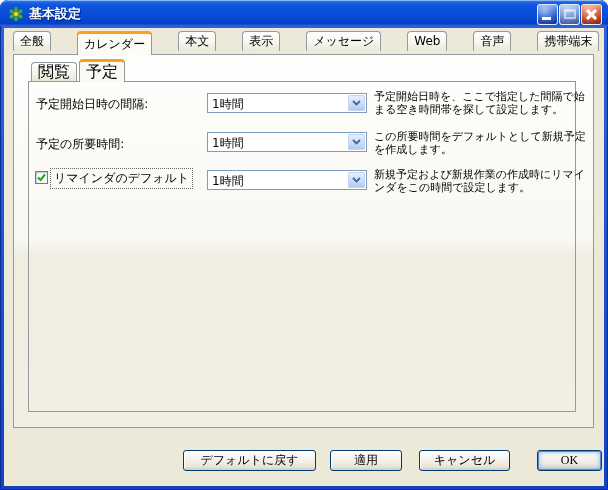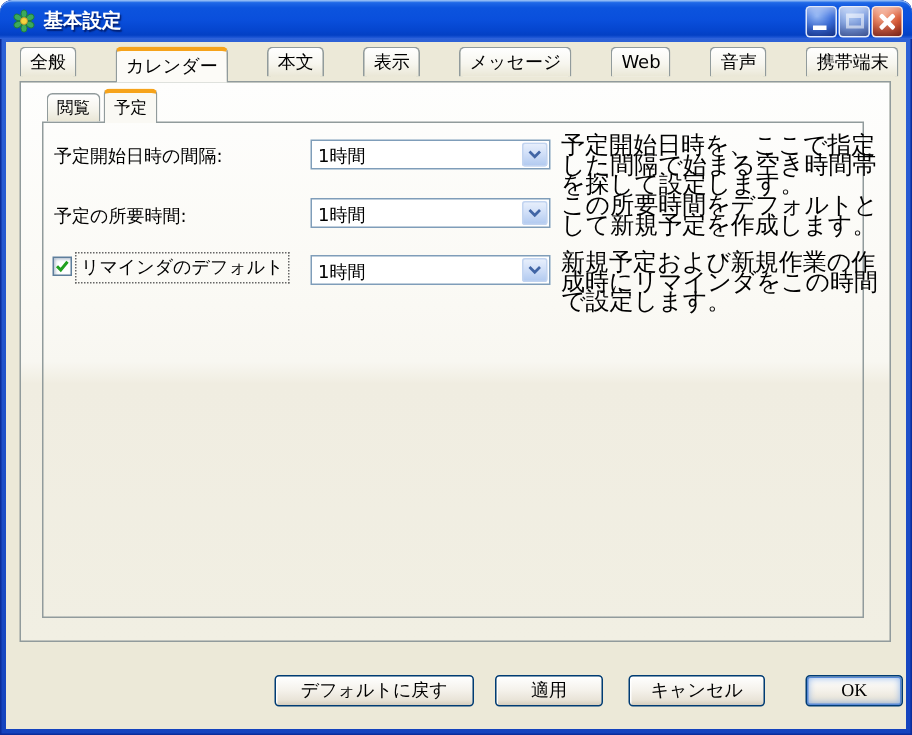--- a/index.html
+++ b/index.html
@@ -67,21 +67,21 @@
   .page {
     position:absolute; left:13px; top:54px; width:581px; height:374px; z-index:1;
     border:1px solid #919B9C;
     background: linear-gradient(180deg,#FEFEFD 0%, #FAF9F4 40%, #F8F7F1 50%, #F0EDE1 54%, #F1EFE3 100%);
   }
 
   
   .subtabs { position:absolute; left:31px; top:59px; height:23px; display:flex; align-items:flex-end; z-index:3; }
   .subtab {
     height:19px; line-height:17px; margin-right:2px; margin-bottom:1px;
-    padding:0 6px; font-size:11px; white-space:nowrap;
+    padding:0 6px; font-size:16px; white-space:nowrap;
     border:1px solid #919B9C; border-bottom:none; border-radius:4px 4px 0 0;
     background: linear-gradient(180deg,#FFFFFF 0%, #F5F4EC 55%, #E9E6D5 100%);
     cursor: default;
   }
   .subtab.selected {
     height:23px; line-height:19px; margin-bottom:0;
     background:#FAF9F4;
     border-top:3px solid #F6A31B;
   }
 
@@ -111,21 +111,21 @@
   .combo2 { left:207px; top:132px; }
   .combo3 { left:207px; top:170px; }
   .combo-text { position:absolute; left:4px; top:2px; font-size:12px; color:#000; white-space:nowrap; }
   .combo-btn {
     position:absolute; top:1px; right:1px; width:17px; height:16px; border-radius:2px;
     background: linear-gradient(180deg,#EAF1FC 0%, #D2E0F8 45%, #AFC8EF 100%);
     box-shadow: inset 0 0 0 1px #C2D4F0;
     display:flex; align-items:center; justify-content:center;
   }
 
-  .desc { position:absolute; width:212px; z-index:4; font-size:16px; line-height:13px; color:#000; }
+  .desc { position:absolute; width:212px; z-index:4; font-size:11px; line-height:13px; color:#000; }
   .desc1 { left:374px; top:90px; }
   .desc2 { left:374px; top:130px; }
   .desc3 { left:374px; top:168px; }
 
   
   .btn {
     position:absolute; top:450px; height:21px; z-index:4;
     font-family: Liberation Serif, serif; font-size:12px; color:#000; text-align:center;
     border:1px solid #003C74; border-radius:3px;
     background: linear-gradient(180deg,#FFFFFF 0%, #F4F1EA 50%, #E9E4D8 82%, #D5CDBE 100%);

